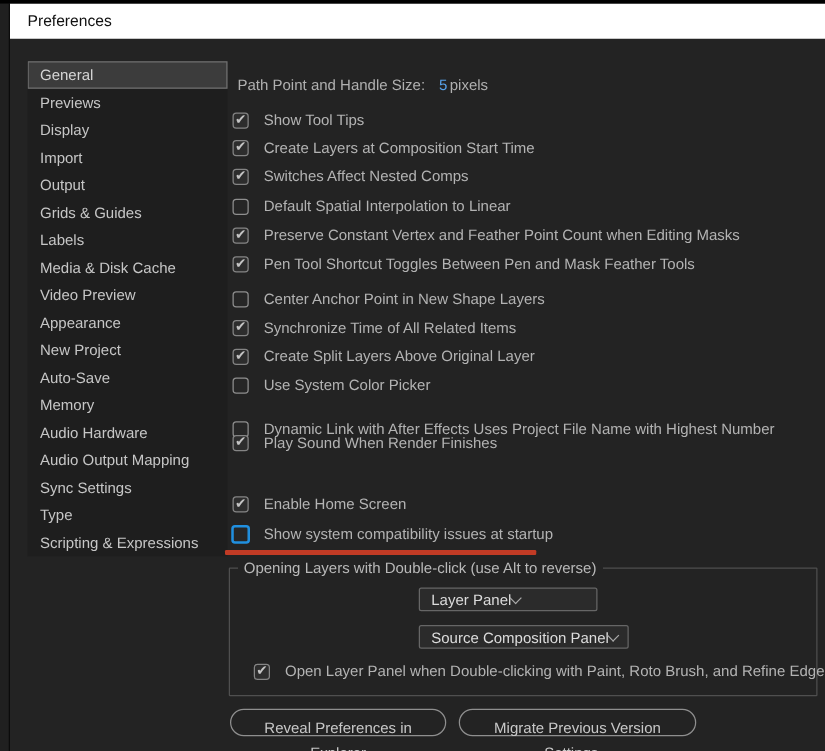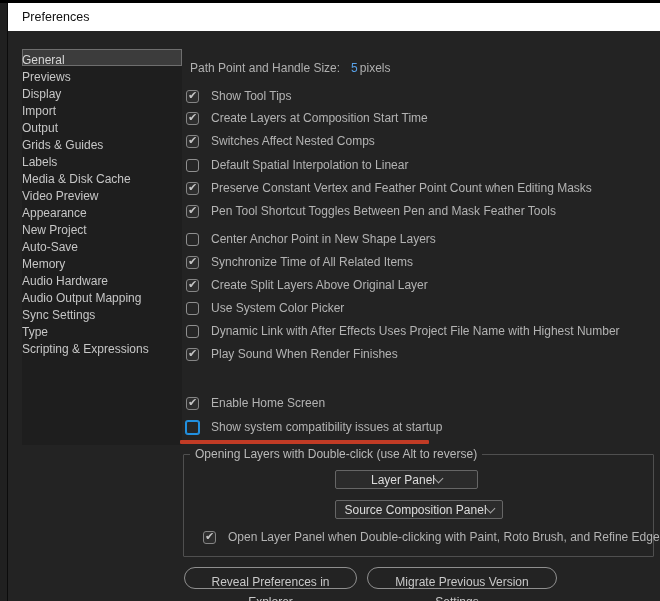--- a/index.html
+++ b/index.html
@@ -4,39 +4,39 @@
 <style>
   html,body{margin:0;padding:0;background:#161616;}
   .stage{position:relative;width:660px;height:601px;overflow:hidden;
          font-family:"Liberation Sans",sans-serif;font-size:12px;
          background:#232323;color:#b9b9b9;}
   .top-black{position:absolute;left:0;top:0;width:660px;height:3px;background:#000;}
   .left-strip{position:absolute;left:0;top:3px;width:8px;height:598px;background:#202020;border-right:1px solid #0b0b0b;box-sizing:border-box;}
   .titlebar{position:absolute;left:8px;top:3px;width:652px;height:28px;background:#ffffff;
             color:#111;line-height:28px;padding-left:14px;box-sizing:border-box;font-size:12.5px;}
   .sidebar{position:absolute;left:22px;top:49px;width:160px;height:396px;background:#1e1e1e;}
-  .side-item{height:17px;line-height:22px;color:#c6c6c6;cursor:default;white-space:nowrap;}
+  .side-item{height:22px;line-height:22px;padding-left:10px;color:#c6c6c6;cursor:default;white-space:nowrap;}
   .side-item.selected{background:#3c3c3c;box-shadow:inset 0 0 0 1px #6e6e6e;color:#d6d6d6;}
   .row{position:absolute;left:186px;height:16px;display:flex;align-items:center;gap:12px;}
   .lbl{color:#b3b3b3;white-space:nowrap;}
   .cb{position:relative;width:13px;height:13px;box-sizing:border-box;border:1px solid #8f8f8f;
       border-radius:3px;background:#262626;flex:0 0 auto;}
   .cb.checked{background:#2d2d2d;border-color:#858585;}
   .cb.checked::after{content:"\2714";position:absolute;left:1px;top:-2px;font-size:11px;color:#c4c4c4;}
   .cb.hl{border-color:#2190e0;box-shadow:0 0 0 1px #2190e0;border-radius:2px;}
   .pp-row{position:absolute;left:190px;top:60px;height:16px;line-height:16px;color:#b0b0b0;white-space:nowrap;}
   .pp-val{color:#58a1e8;margin-left:11px;}
   .pp-unit{margin-left:2px;}
   .redline{position:absolute;left:180px;top:440px;width:249px;height:4px;background:#c13b25;border-radius:1px;}
   fieldset.grp{position:absolute;left:183px;top:447px;width:471px;height:110px;margin:0;padding:0;
                border:1px solid #4f4f4f;border-radius:1px;box-sizing:border-box;background:transparent;}
   fieldset.grp legend{margin-left:6px;padding:0 5px;color:#b9b9b9;font-size:12px;}
   .dd-label{position:absolute;width:147px;text-align:right;line-height:19px;color:#b3b3b3;white-space:nowrap;}
   .dd{position:absolute;height:19px;box-sizing:border-box;background:#2b2b2b;border:1px solid #666;
-      border-radius:2px;display:flex;align-items:center;justify-content:center;
+      border-radius:2px;display:flex;align-items:center;justify-content:flex-start;
       padding:0 9px;color:#dcdcdc;cursor:default;}
   .dd .txt{white-space:nowrap;}
   .chev{width:6px;height:6px;border-right:1.6px solid #aaa;border-bottom:1.6px solid #aaa;
         transform:rotate(45deg);margin-top:-3px;flex:0 0 auto;}
   .pill{position:absolute;top:567px;height:22px;box-sizing:border-box;border:1px solid #8f8f8f;
         border-radius:12px;background:transparent;color:#c8c8c8;font-size:12px;
         font-family:"Liberation Sans",sans-serif;padding:4px 12px;line-height:20px;cursor:default;}
 </style>
 </head>
 <body>
@@ -106,21 +106,21 @@
       <span class="lbl">Synchronize Time of All Related Items</span>
     </div>
   <div class="row" style="top:277px">
       <span class="cb checked"></span>
       <span class="lbl">Create Split Layers Above Original Layer</span>
     </div>
   <div class="row" style="top:300px">
       <span class="cb"></span>
       <span class="lbl">Use System Color Picker</span>
     </div>
-  <div class="row" style="top:323px">
+  <div class="row" style="top:335px">
       <span class="cb"></span>
       <span class="lbl">Dynamic Link with After Effects Uses Project File Name with Highest Number</span>
     </div>
   <div class="row" style="top:346px">
       <span class="cb checked"></span>
       <span class="lbl">Play Sound When Render Finishes</span>
     </div>
   <div class="row" style="top:395px">
       <span class="cb checked"></span>
       <span class="lbl">Enable Home Screen</span>

